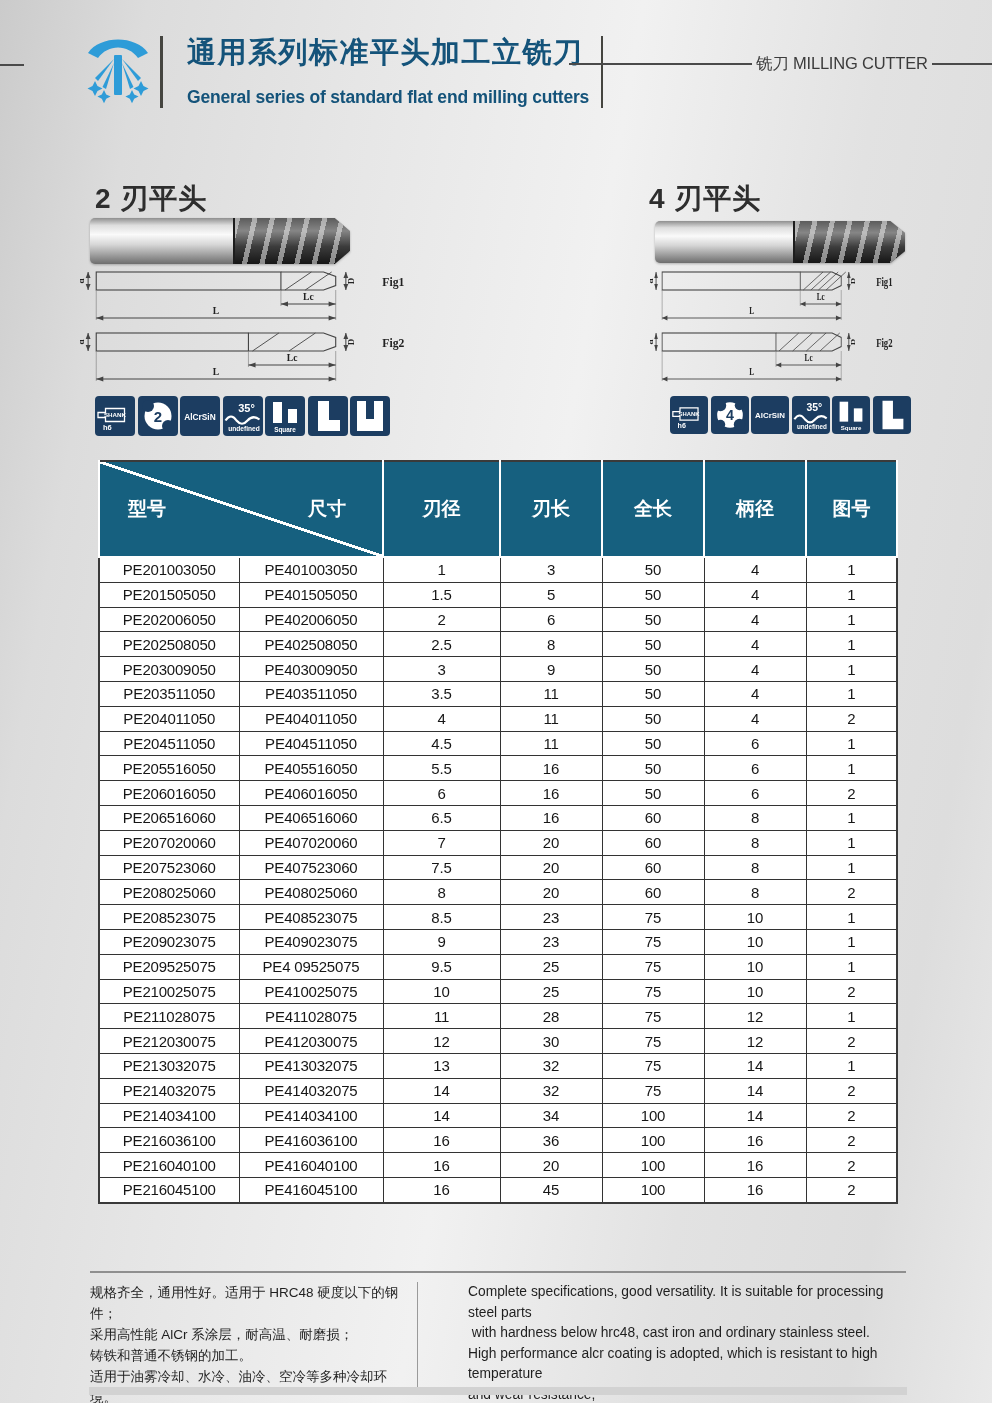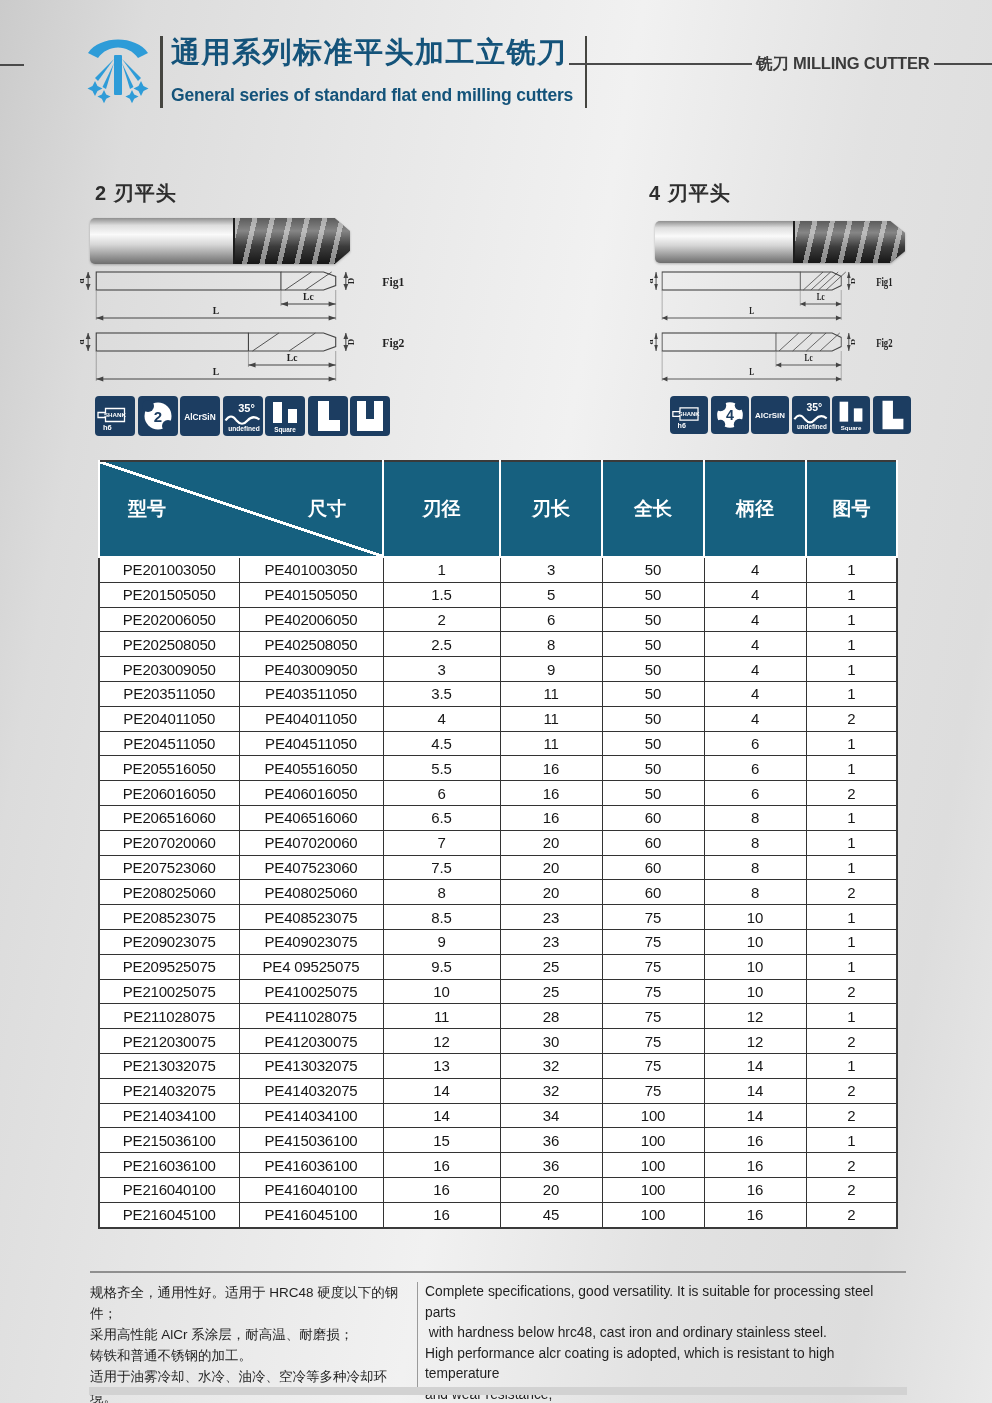--- a/index.html
+++ b/index.html
@@ -2,32 +2,32 @@
 <html><head>
 <meta charset="utf-8">
 <style>
   html,body{margin:0;padding:0;}
   body{font-family:"Liberation Sans","DejaVu Sans",sans-serif;}
   .page{position:relative;width:992px;height:1403px;overflow:hidden;
     background:linear-gradient(100deg,#cbcbcb 0%,#dcdcdc 12%,#e6e6e6 30%,#f1f1f1 52%,#e2e2e2 72%,#dddddd 88%,#e9e9e9 100%);}
   
   .hdr-stub{position:absolute;left:0;top:64px;width:24px;height:2px;background:#4a4a4a;}
   .logo{position:absolute;left:84px;top:31px;width:68px;height:78px;}
-  .title-block{position:absolute;left:160px;top:36px;height:72px;padding:0 12px 0 8px;
+  .title-block{position:absolute;left:160px;top:36px;height:72px;padding:0 12px 0 24px;
     border-left:3px solid #454540;border-right:2px solid #454540;
-    display:flex;flex-direction:column;justify-content:flex-start;}
+    display:flex;flex-direction:column;justify-content:space-between;}
   .title-cn{font-size:29px;font-weight:bold;color:#14537A;letter-spacing:1.5px;line-height:1.15;}
   .title-en{font-size:17.5px;font-weight:bold;color:#14537A;margin-top:16px;letter-spacing:-0.2px;}
   .corner{position:absolute;left:569px;top:54px;width:423px;height:20px;display:flex;align-items:center;}
   .corner .ln{height:2px;background:#4a4a4a;}
   .corner .ln.a{width:183px;}
   .corner .ln.b{flex:1;}
-  .corner-label{font-size:16.5px;font-weight:bold;color:#3b3b3b;margin:8px 4px;white-space:nowrap;letter-spacing:-0.2px;}
+  .corner-label{font-size:16.5px;font-weight:normal;color:#3b3b3b;margin:8px 4px;white-space:nowrap;letter-spacing:-0.2px;}
   
-  .sec-heading{position:absolute;font-size:20px;font-weight:bold;color:#2e2e2e;letter-spacing:1px;}
+  .sec-heading{position:absolute;font-size:28px;font-weight:bold;color:#2e2e2e;letter-spacing:1px;}
   .sec-heading.left{left:95px;top:180px;}
   .sec-heading.right{left:649px;top:180px;}
   .photo{position:absolute;display:flex;filter:drop-shadow(0 1px 1px rgba(0,0,0,.25));}
   .photo.p2{left:90px;top:218px;width:260px;height:46px;}
   .photo.p4{left:655px;top:221px;width:250px;height:42px;}
   .photo .shank{flex:0 0 55%;border-radius:5px 0 0 5px;
     background:linear-gradient(180deg,#8f8f8f 0%,#dedede 16%,#fafafa 36%,#d6d6d6 58%,#9a9a9a 82%,#6d6d6d 100%);}
   .photo .flutes{flex:1;border-left:2px solid #1d1d1d;
     background:
       repeating-linear-gradient(103deg,rgba(235,235,235,.55) 0 5px,rgba(235,235,235,0) 5px 17px),
@@ -59,21 +59,21 @@
   .diag-right{position:absolute;right:36px;top:50%;transform:translateY(-50%);color:#fff;font-size:19px;font-weight:bold;}
   .spec-table .sub th{height:26px;background:#fff;color:#111;font-size:16.5px;font-weight:normal;
     border:1px solid #333;border-top:none;}
   .spec-table td{height:23.8px;border:1px solid #333;text-align:center;font-size:15px;color:#161616;
     padding:0;letter-spacing:-0.2px;white-space:nowrap;overflow:hidden;}
   
   .foot-rule{position:absolute;left:90px;top:1271px;width:816px;height:1.5px;background:#8f8f8f;}
   .foot-vline{position:absolute;left:417px;top:1282px;width:1px;height:112px;background:#9a9a9a;}
   .foot-cn{position:absolute;left:90px;top:1282px;width:322px;font-size:13.5px;line-height:21px;color:#1f1f1f;}
   .foot-en{position:absolute;left:425px;top:1282px;width:482px;font-size:13.8px;line-height:20.5px;color:#1f1f1f;}
-  .foot-en div{white-space:pre-wrap;}
+  .foot-en div{white-space:pre-wrap;margin-left:43px;}
   .foot-bar{position:absolute;left:89px;top:1387px;width:818px;height:8px;background:#d2d2d2;}
 </style>
 </head>
 <body>
 
 <div class="page">
 
   <div class="hdr-stub"></div>
   <div class="logo">
     <svg viewBox="0 0 68 78">
@@ -537,29 +537,20 @@
         <tr>
           <td>PE214034100</td>
           <td>PE414034100</td>
           <td>14</td>
           <td>34</td>
           <td>100</td>
           <td>14</td>
           <td>2</td>
         </tr>
         <tr>
-          <td>PE215036100</td>
-          <td>PE415036100</td>
-          <td>15</td>
-          <td>36</td>
-          <td>100</td>
-          <td>16</td>
-          <td>1</td>
-        </tr>
-        <tr>
           <td>PE216036100</td>
           <td>PE416036100</td>
           <td>16</td>
           <td>36</td>
           <td>100</td>
           <td>16</td>
           <td>2</td>
         </tr>
         <tr>
           <td>PE216040100</td>

